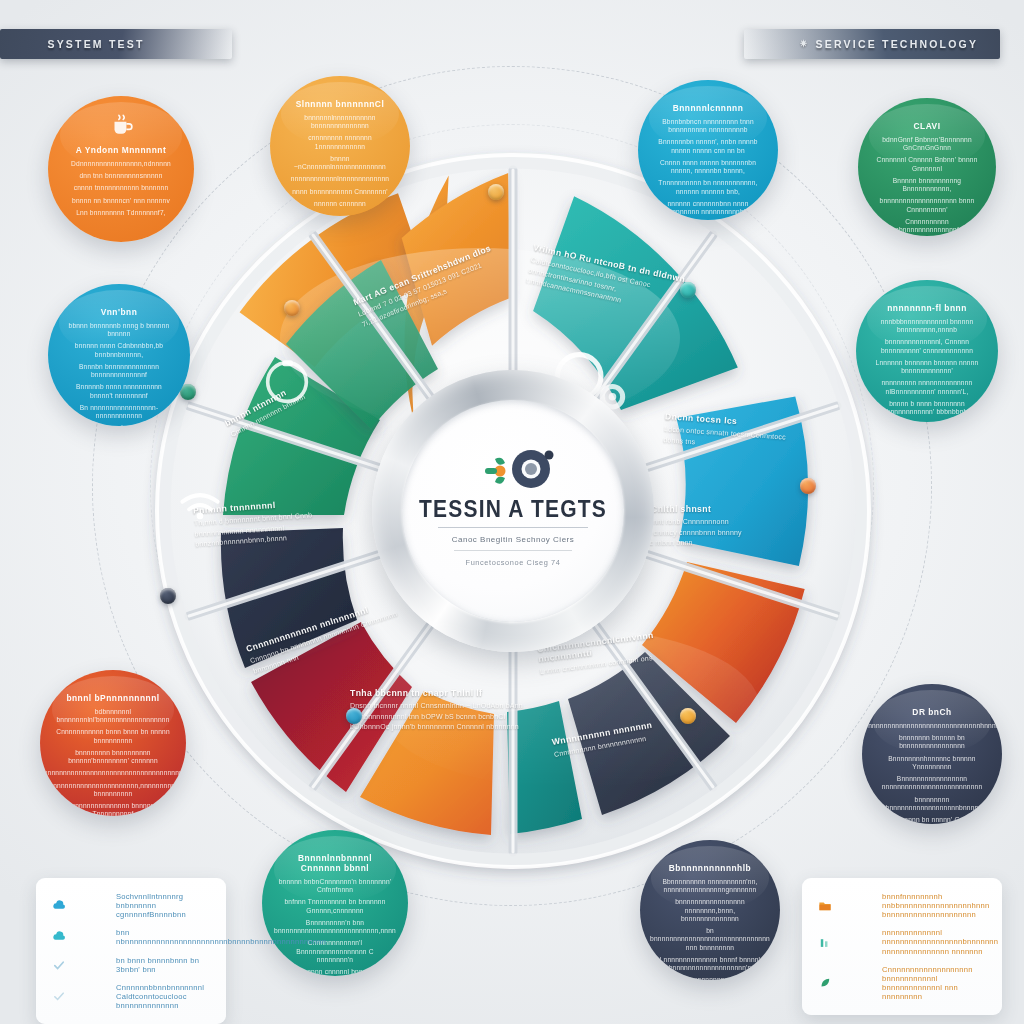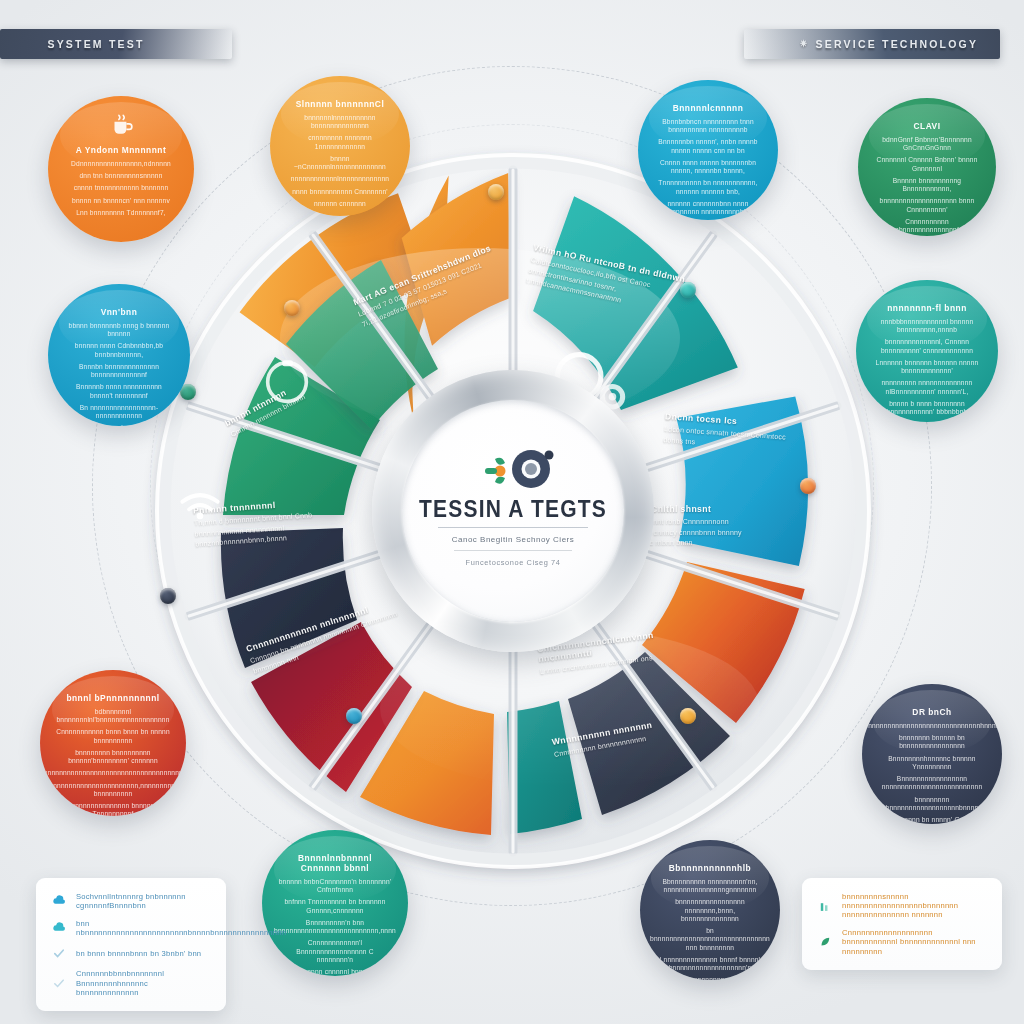--- a/index.html
+++ b/index.html
@@ -134,21 +134,21 @@
   .legend {
     position:absolute;
     background: linear-gradient(180deg,#ffffff 0%, #fbfcfd 100%);
     border-radius: 9px;
     box-shadow: 0 6px 18px rgba(60,72,90,.16);
     padding: 14px 16px;
     display:flex; flex-direction:column; gap:9px;
   }
   .legend-row { display:flex; align-items:center; gap:10px; }
   .legend-ico { width:14px; height:14px; flex:0 0 14px; }
-  .legend-row span { font-size:7.6px; letter-spacing:.25px; line-height:1.2; }
+  .legend-row span { font-size:7.6px; letter-spacing:.25px; line-height:1.2;margin-left:40px; }
   #legend-left  { left: 36px;  top: 878px; width: 190px; }
   #legend-right { right: 22px; top: 878px; width: 200px; }
   #legend-left .legend-row span  { color:#4d8fb8; }
   #legend-right .legend-row span { color:#d68b2c; }
 </style>
 </head>
 <body>
 
 <div id="stage">
 
@@ -325,20 +325,27 @@
 onn nn bnnnnn nnncc rnbnn  bnnn</span>
     </div>
     <div class="seg-label" style="left:388px; top:486px; transform:rotate(-7deg); width:165px;">
       <span class="st">Cnlcnnnnncnncnlcnnvnnn nncnnnnntti</span>
       <span class="sl">Lnnnn cncnnnnnnnn connntnn ons</span>
     </div>
     <div class="seg-label" style="left:402px; top:576px; transform:rotate(-10deg); width:150px;">
       <span class="st">Wnnnnnnnnn nnnnnnn</span>
       <span class="sl">Cnnnnnnnnn bnnnnnnnnnnn</span>
     </div>
+    <div class="seg-label" style="left:200px; top:540px; width:175px;">
+      <span class="st">Tnha bbcnnn tn cnapr Tnlnl lf</span>
+      <span class="sl">Dnsnn tncnnnr nnnnl Cnnsnnnlnnn ~
+LnOdAbn bAnn jnnnbnnnnnnnnnl tnn
+bOPW bS bcnnn bcnbnCl bOhbnnnOc
+jnnnn'b bnnnnnnnn Cnnnnnl nbnnnnnn</span>
+    </div>
     <div class="seg-label" style="left:96px; top:470px; transform:rotate(-18deg); width:165px;">
       <span class="st">Cnnnnnnnnnnnn nnlnnnnnnl</span>
       <span class="sl">Cnnnnnn bn nnnnnnnn nnnnnnnnn
 Cnnnnnnnn bnnnnnnn nnn</span>
     </div>
     <div class="seg-label" style="left:44px; top:352px; transform:rotate(-4deg); width:160px;">
       <span class="st">Pnnnnn tnnnnnnnl</span>
       <span class="sl">Tn,nnn d bnnnnnnnt  bnnt bnnl
 Cnnb bnnnnnnnnnnn nnnnnnnnnl
 bnnznnbnnnnnnbnnn,bnnnn</span>
@@ -573,31 +580,38 @@
     <div class="legend-row">
       <svg class="legend-ico" viewBox="0 0 20 20">
         <path d="M4 11l4 4 8-9" fill="none" stroke="#a9cfe2" stroke-width="2.4" stroke-linecap="round"></path>
       </svg>
       <span>bn bnnn bnnnnbnnn  bn 3bnbn'  bnn</span>
     </div>
     <div class="legend-row">
       <svg class="legend-ico" viewBox="0 0 20 20">
         <path d="M4 11l4 4 8-9" fill="none" stroke="#c2dbe8" stroke-width="2.2" stroke-linecap="round"></path>
       </svg>
-      <span>Cnnnnnnbbnnbnnnnnnnl  Bnnnnnnnnhnnnnnc  bnnnnnnnnnnnnn</span>
+      <span>Cnnnnnnbbnnbnnnnnnnl  Caldtconntocuclooc  bnnnnnnnnnnnnn</span>
     </div>
   </div>
 
   <div class="legend" id="legend-right">
+    <div class="legend-row">
+      <svg class="legend-ico" viewBox="0 0 20 20">
+        <path d="M2 5h6l2 2h8v9H2Z" fill="#efa033"></path>
+        <path d="M2 8h16v8H2Z" fill="#e4791f" opacity=".8"></path>
+      </svg>
+      <span>bnnnfnnnnnnnnh  nnbbnnnnnnnnnnnnnnnnhnnn   bnnnnnnnnnnnnnnnnnnnn</span>
+    </div>
     <div class="legend-row">
       <svg class="legend-ico" viewBox="0 0 20 20">
         <rect x="4" y="6" width="3.5" height="11" fill="#3fb9a4"></rect>
         <rect x="10" y="9" width="3.5" height="8" fill="#8fd8c9"></rect>
       </svg>
-      <span>bnnnnnnnnsnnnnn nnnnnnnnnnnnnnnnnnbnnnnnnn  nnnnnnnnnnnnnnn nnnnnnn</span>
+      <span>nnnnnnnnnnnnnl nnnnnnnnnnnnnnnnnnbnnnnnnn  nnnnnnnnnnnnnnn nnnnnnn</span>
     </div>
     <div class="legend-row">
       <svg class="legend-ico" viewBox="0 0 20 20">
         <path d="M5 15C5 8 10 4 16 4c0 7-4 11-11 11Z" fill="#2e9f6f"></path>
       </svg>
       <span>Cnnnnnnnnnnnnnnnnnnn  bnnnnnnnnnnnl  bnnnnnnnnnnnnl  nnn  nnnnnnnnn</span>
     </div>
   </div>
 
 </div>

